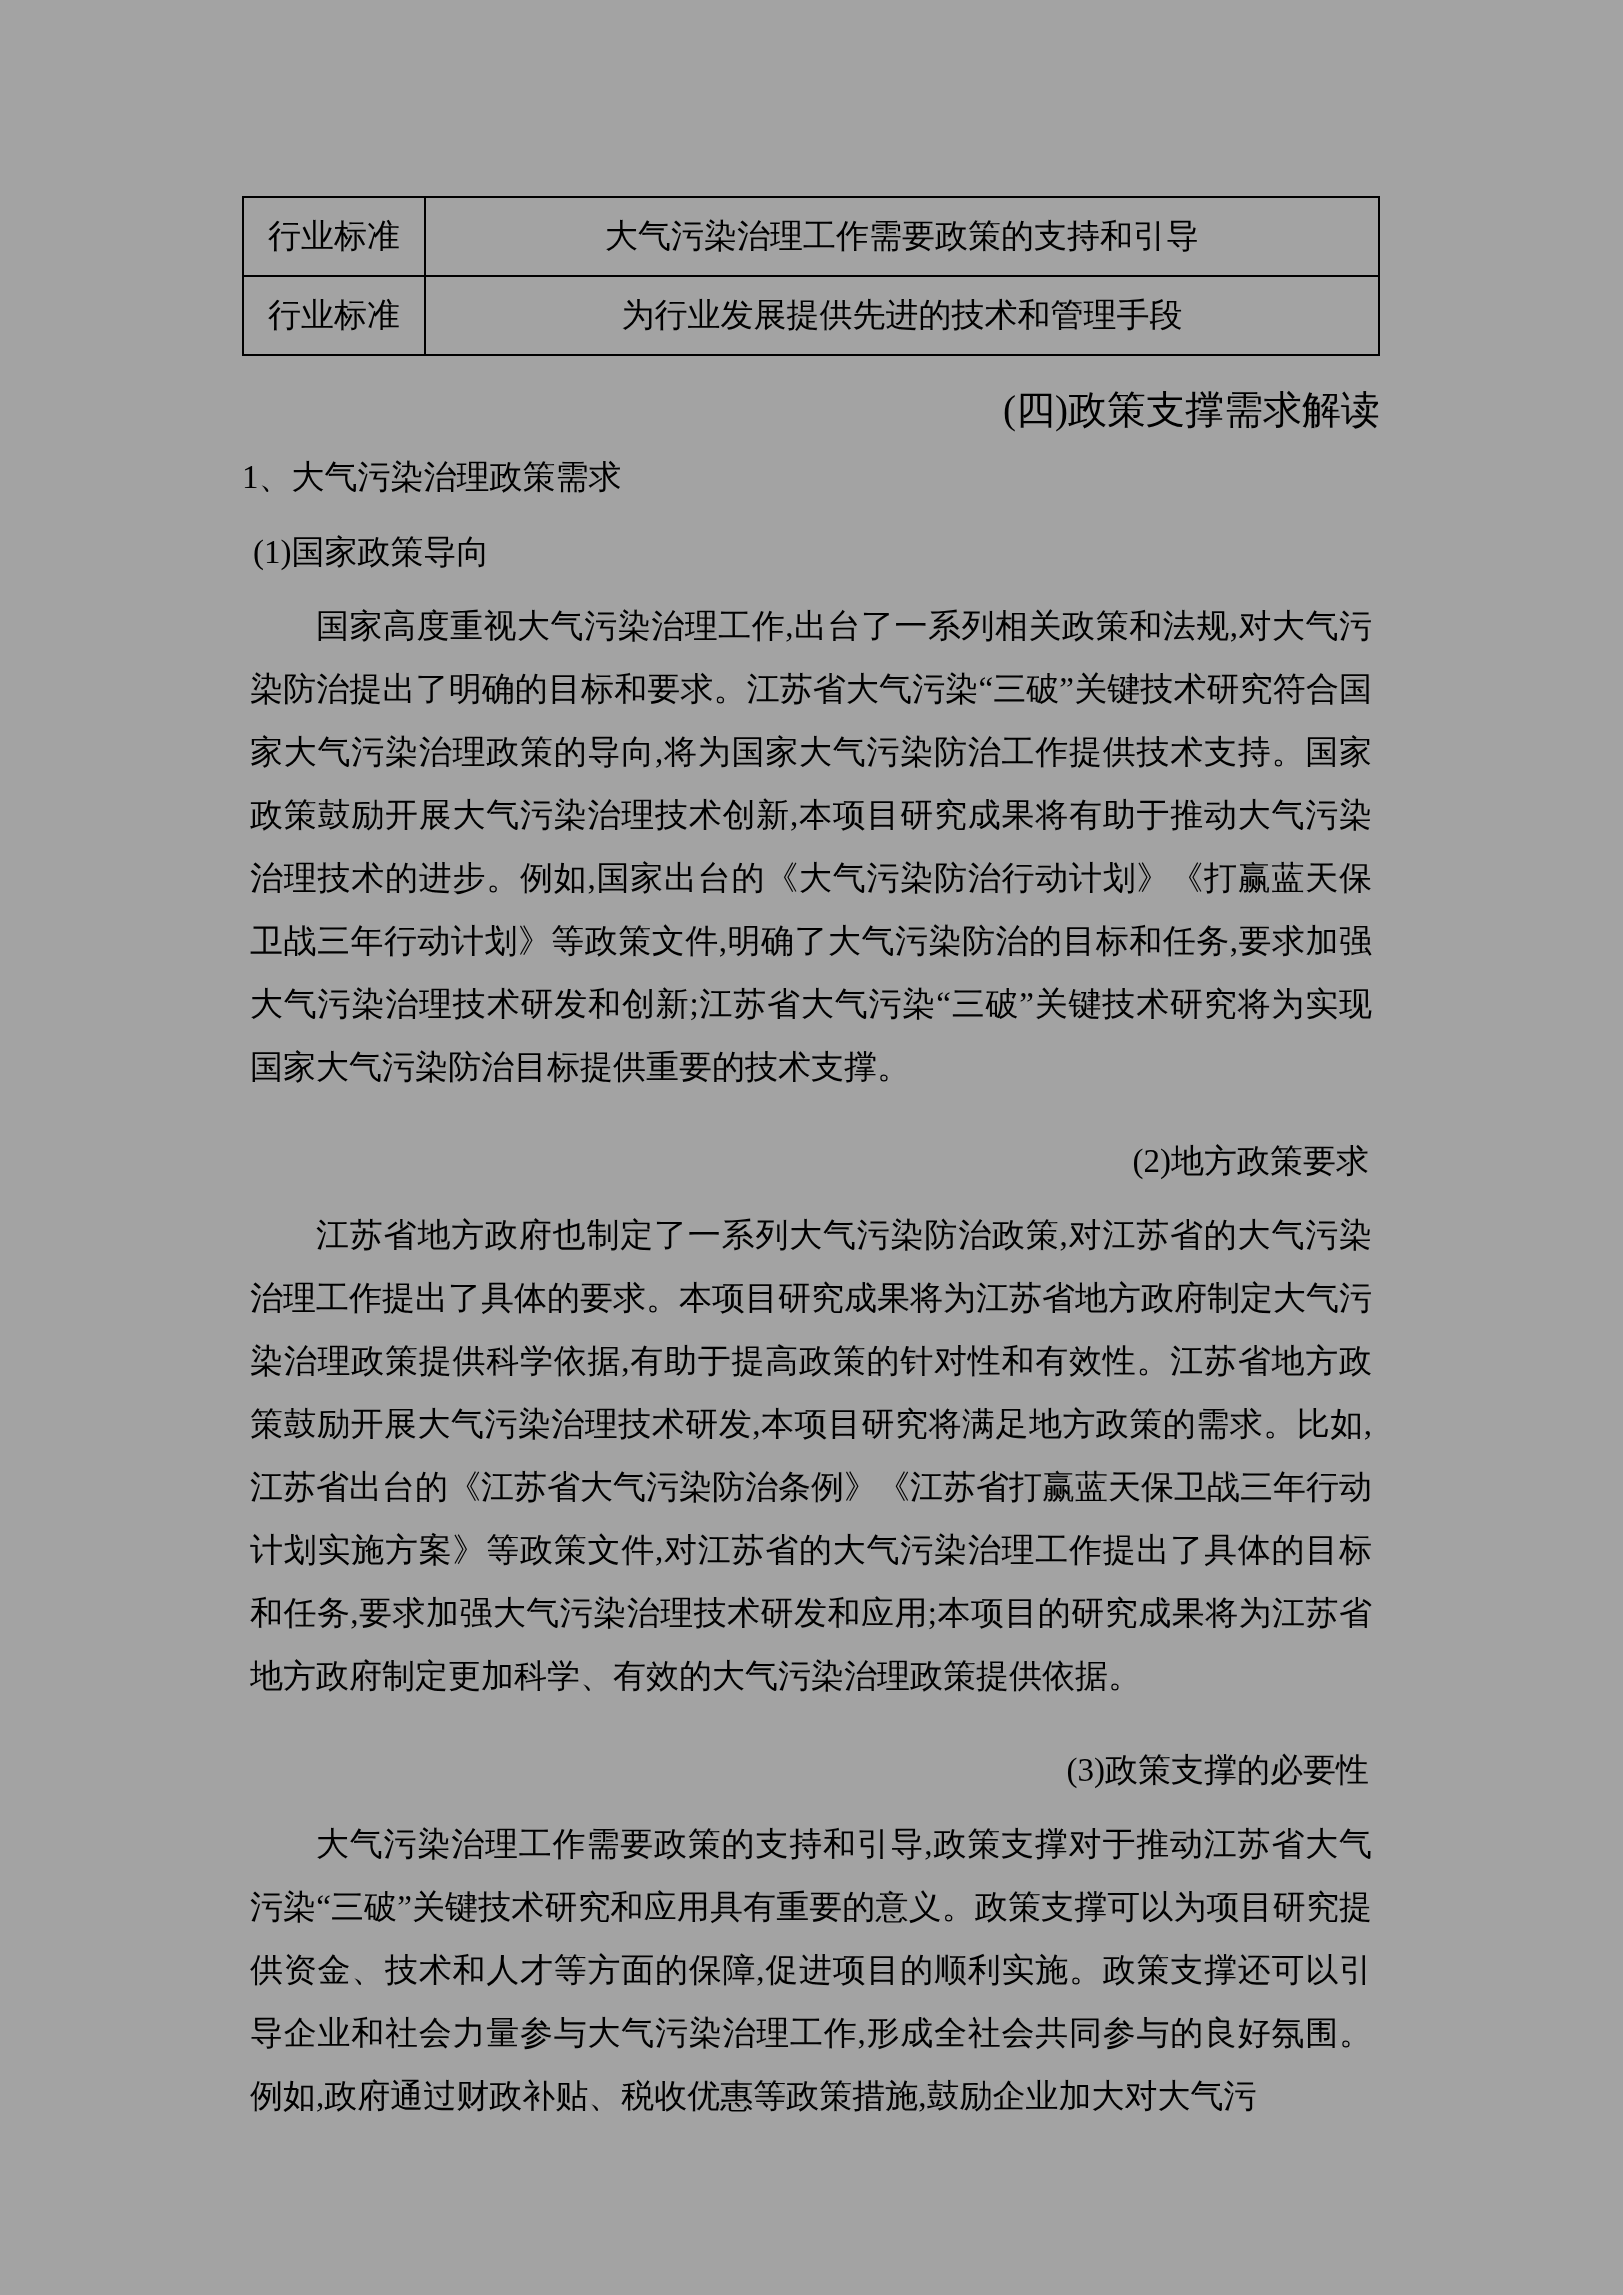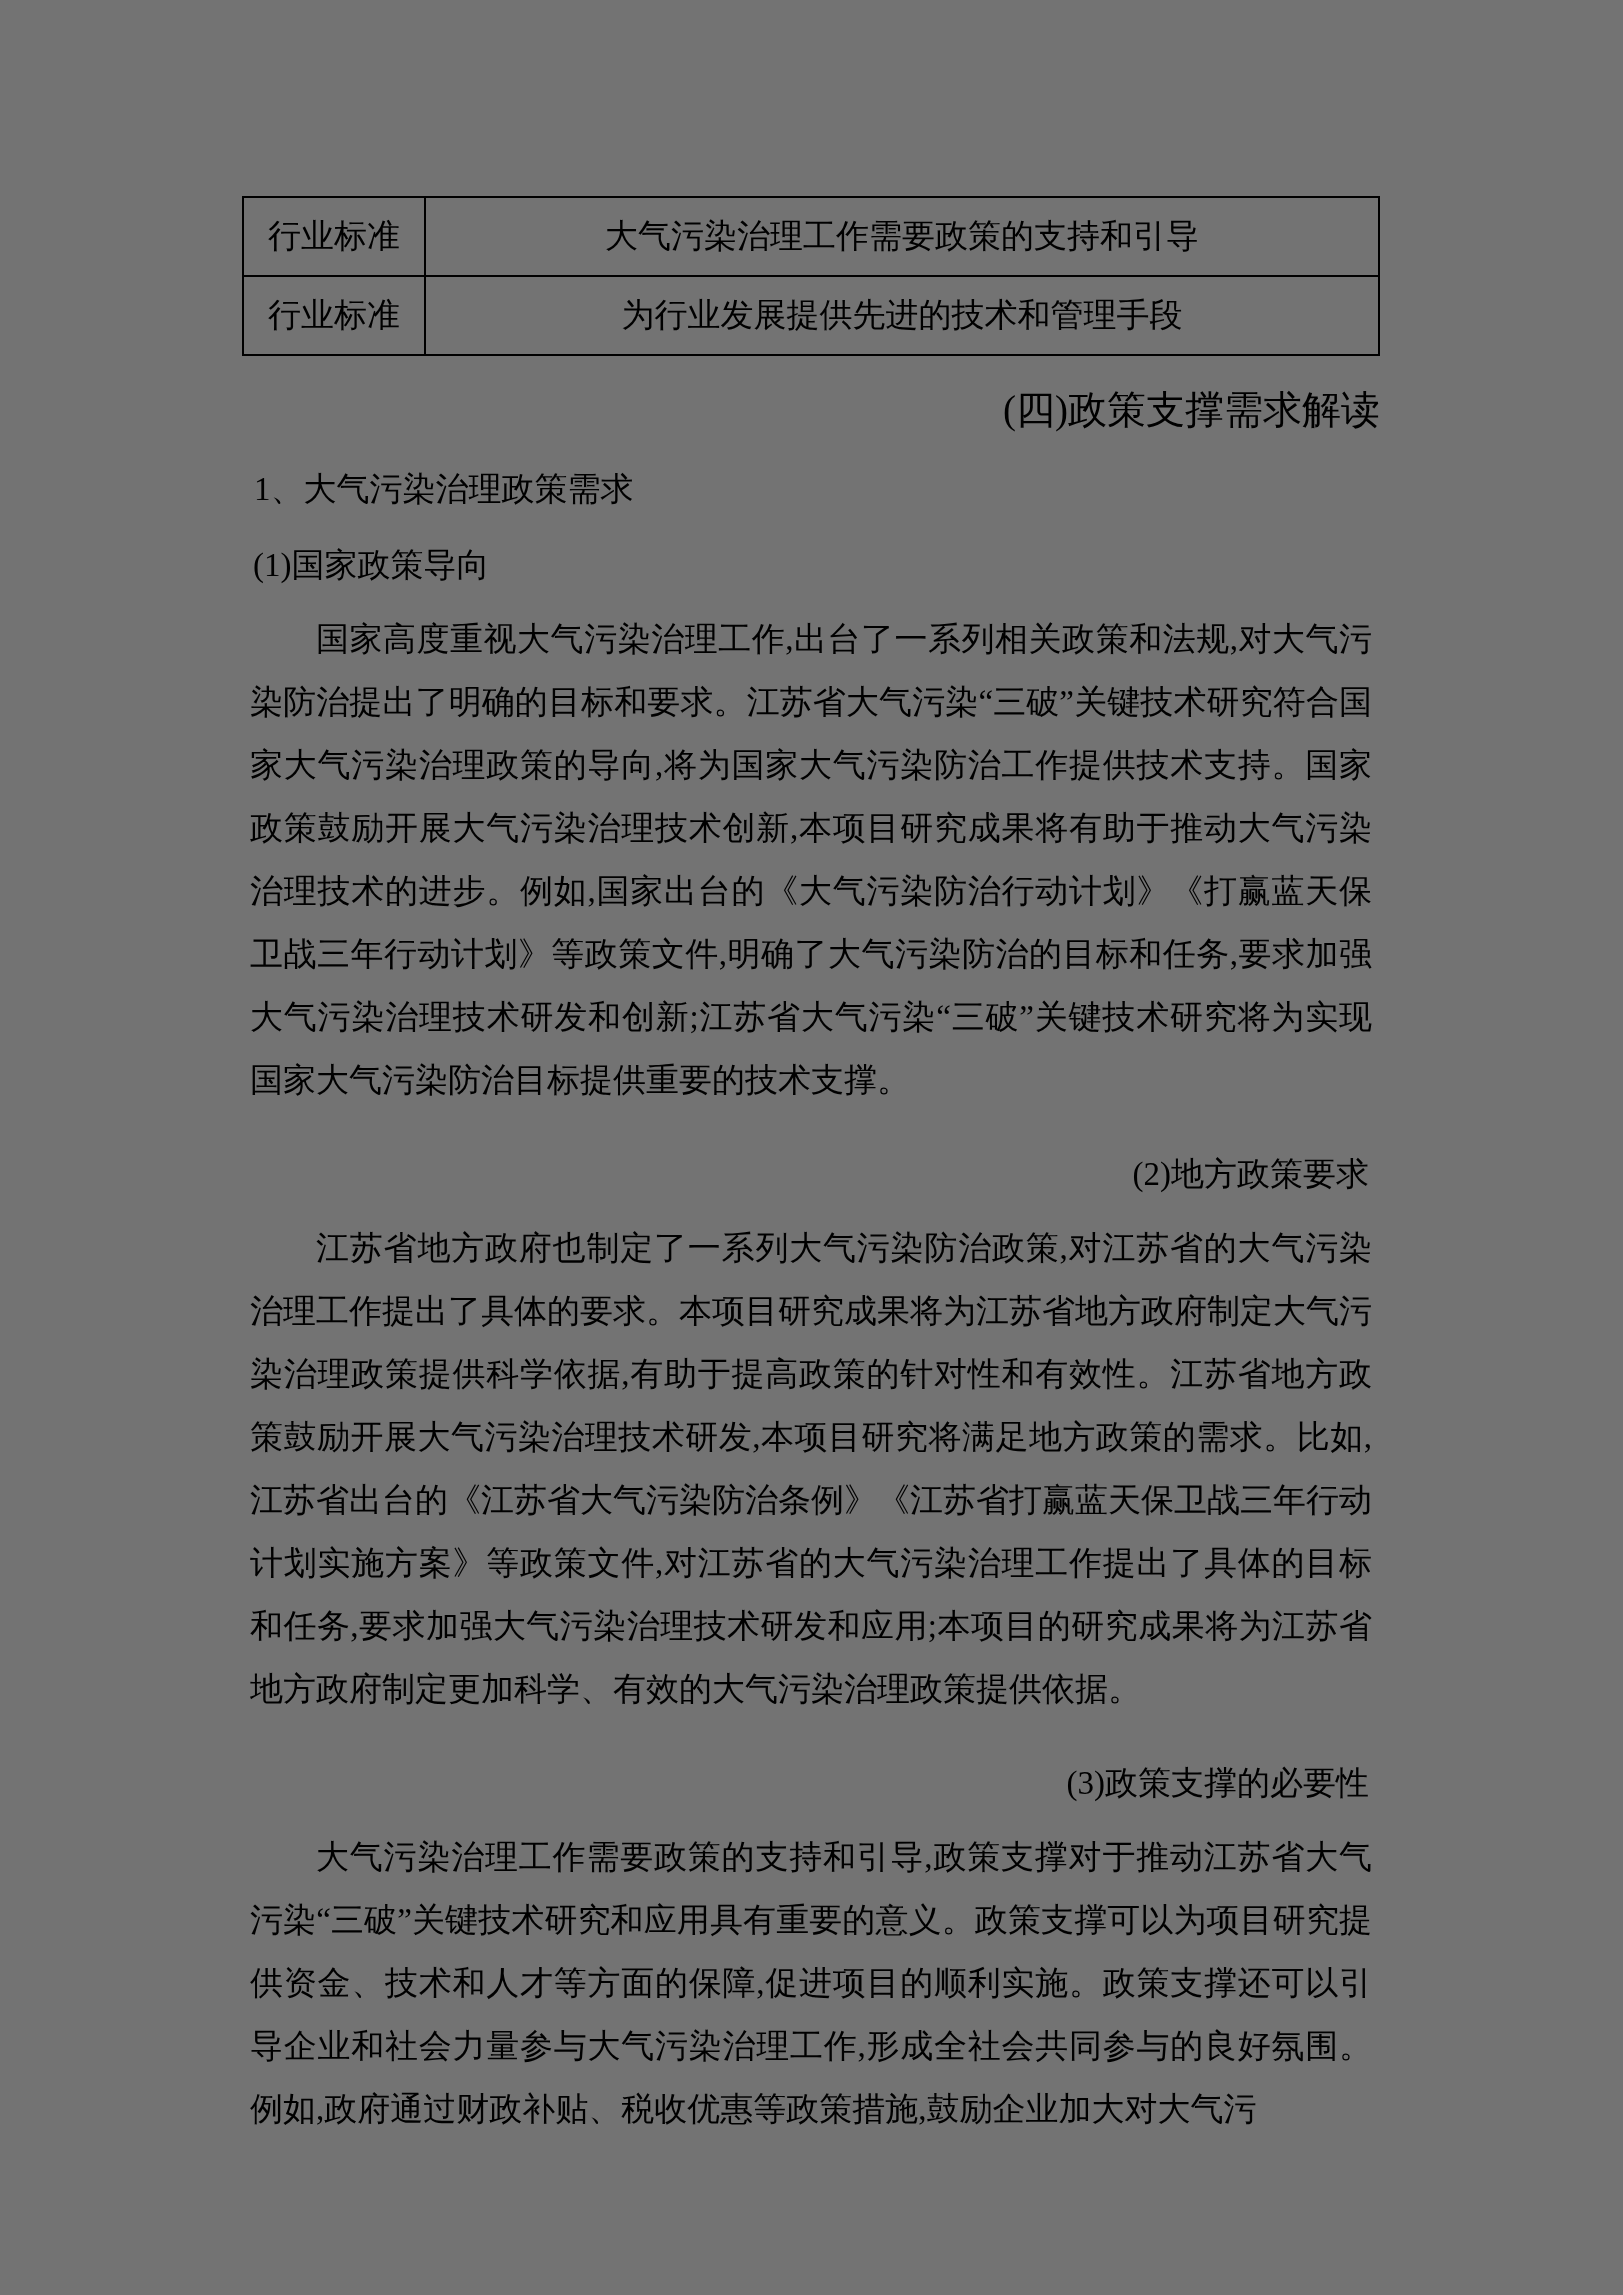--- a/index.html
+++ b/index.html
@@ -4,21 +4,21 @@
 <style>
   * { box-sizing: border-box; }
   html, body {
     margin: 0;
     padding: 0;
     background: #ffffff;
   }
   .page {
     width: 1623px;
     min-height: 2295px;
-    background: #737373;
+    background: #a3a3a3;
     color: #000000;
     font-family: "Liberation Serif", "DejaVu Serif", serif;
     padding: 196px 243px 39px 242px;
   }
   table.info-table {
     width: 100%;
     border-collapse: collapse;
     table-layout: fixed;
   }
   table.info-table col.c1 { width: 182px; }
@@ -31,21 +31,21 @@
     padding: 0 5.2px;
   }
   .section-heading {
     margin: 18.3px 0 0 0;
     font-size: 39px;
     font-weight: 400;
     line-height: 71px;
     text-align: right;
   }
   .subsection-heading {
-    margin: 12px;
+    margin: 0;
     font-size: 33px;
     font-weight: 400;
     line-height: 64px;
   }
   .item-heading {
     margin: 11px;
     font-size: 33px;
     font-weight: 400;
     line-height: 64px;
   }

